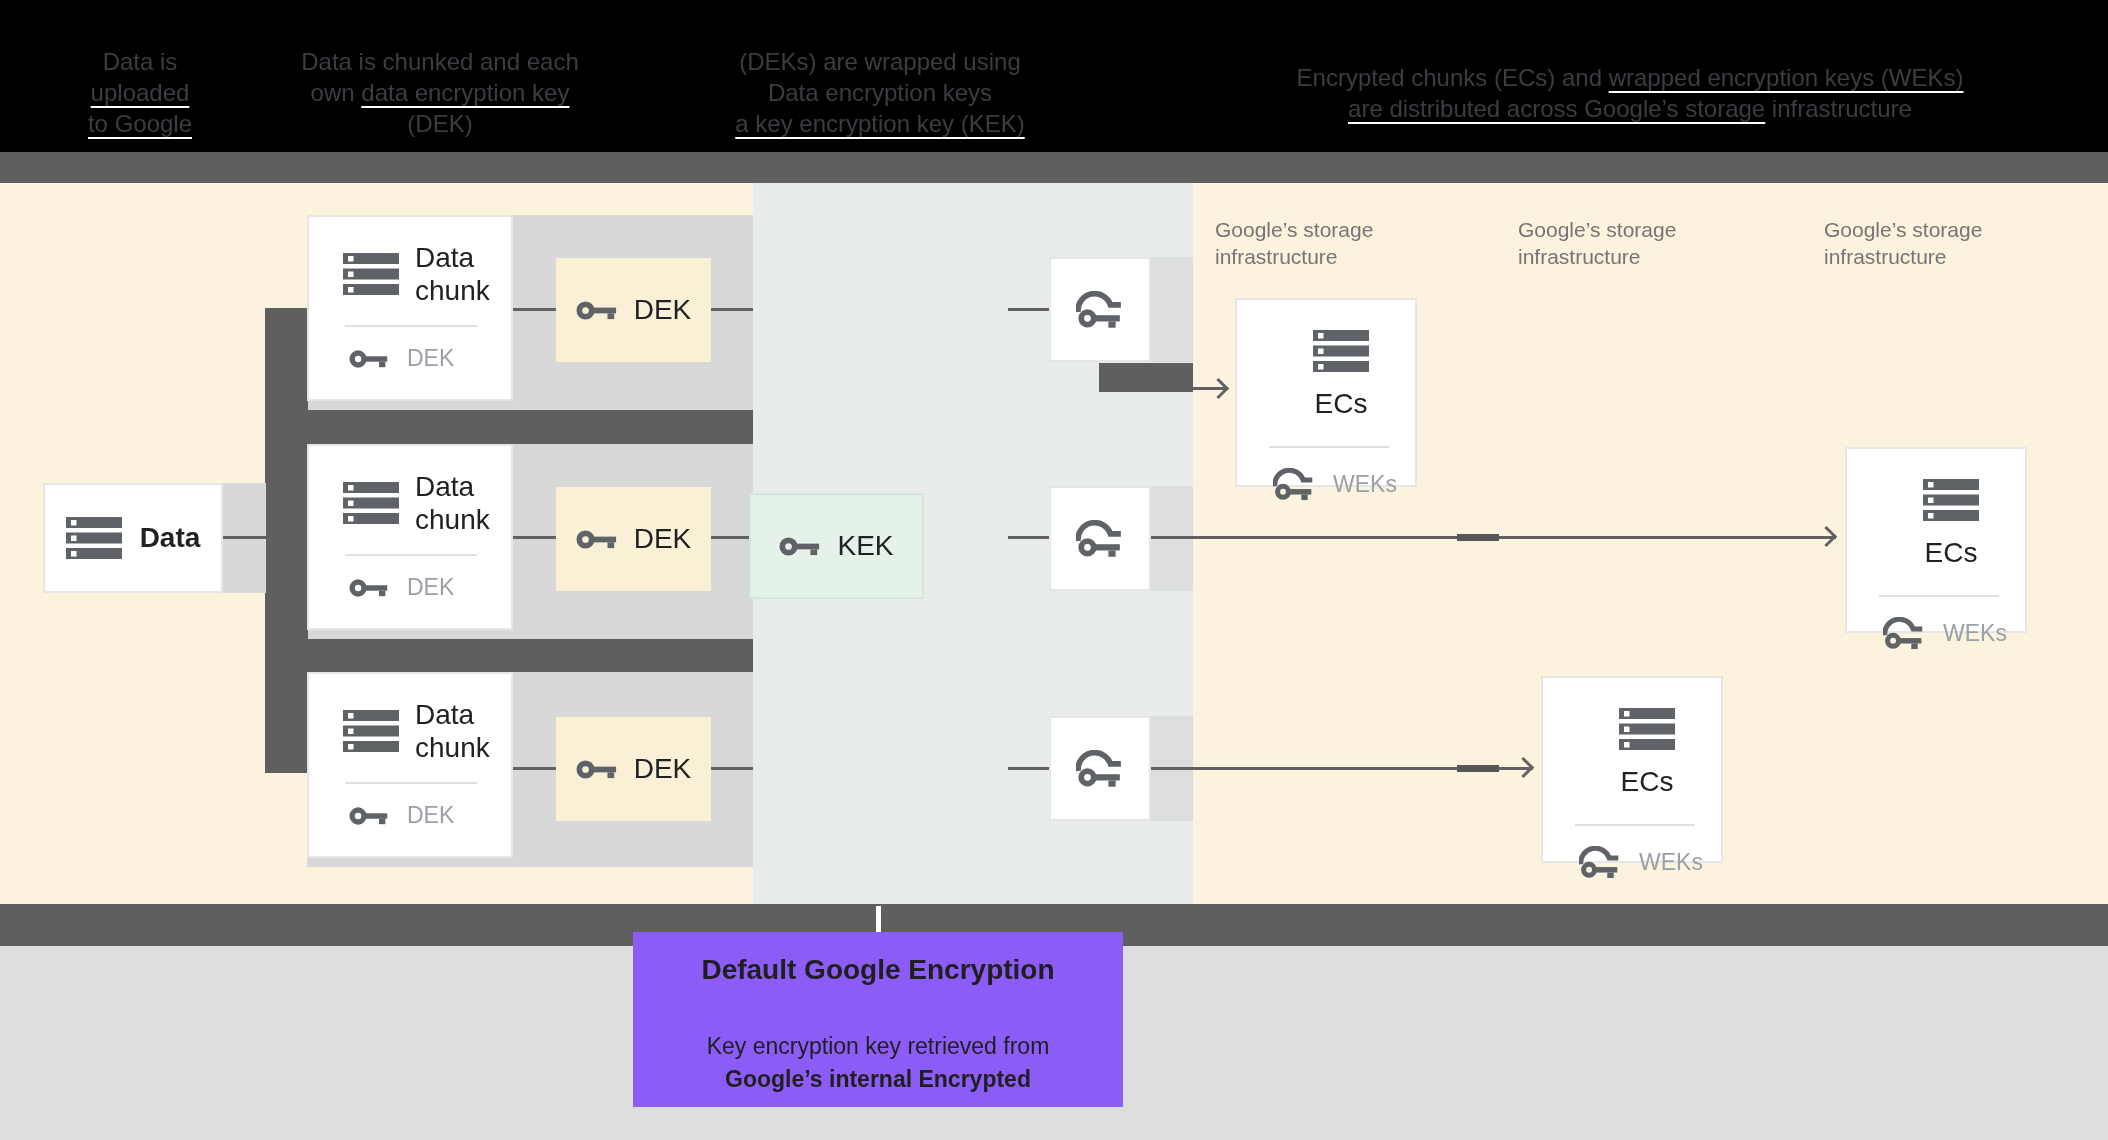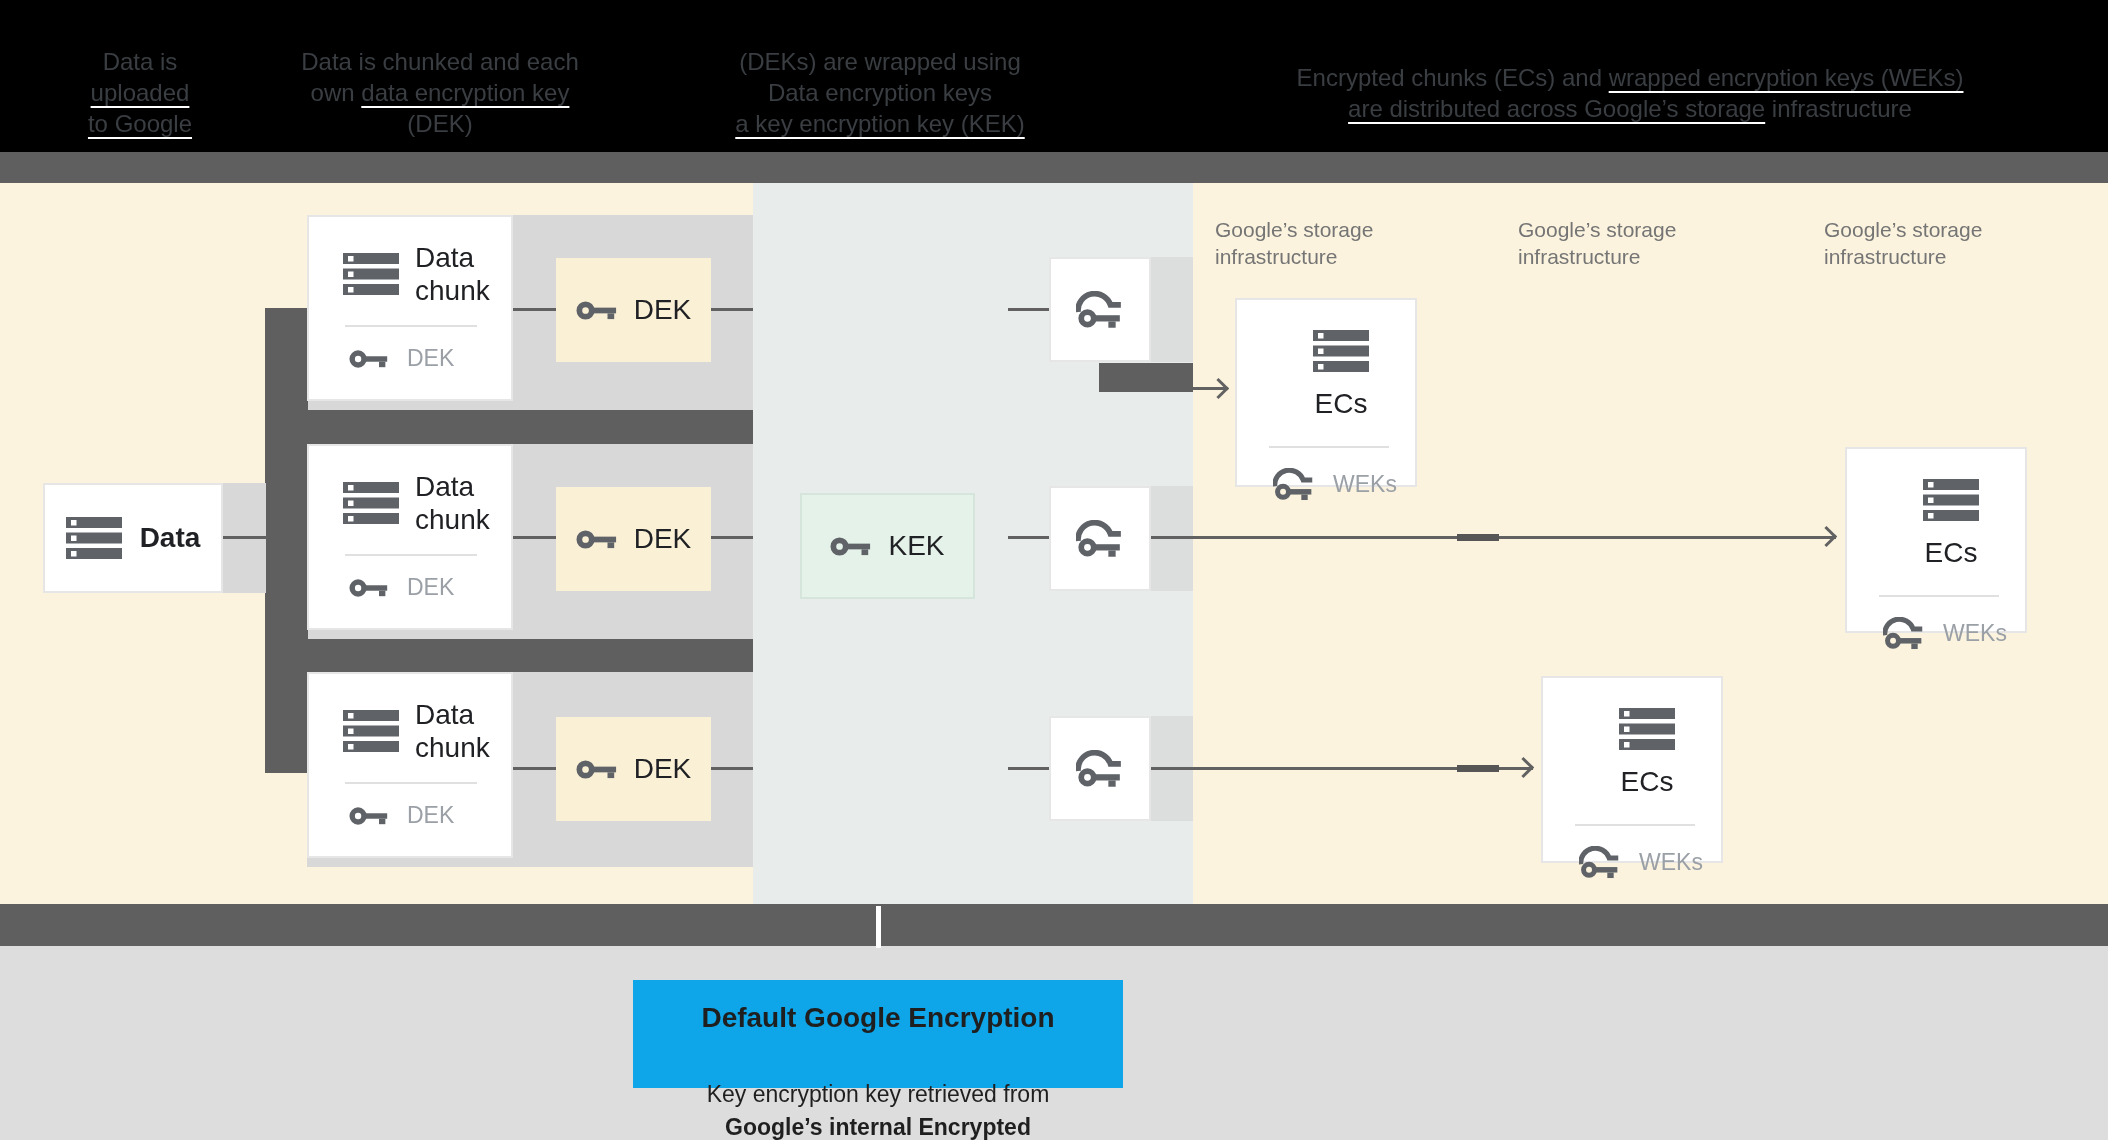--- a/index.html
+++ b/index.html
@@ -55,39 +55,39 @@
   .chunk-top .lbl{font-size:28px;line-height:33px;}
   .divider{border:none;border-top:2px solid #E0E0E0;margin:18px 0 0 2px;width:132px;}
   .keyrow{display:flex;align-items:center;gap:18px;margin:18px 0 0 6px;}
   .keyrow .muted{font-size:23px;color:var(--muted-key);}
 
   
   .dek-box{width:155px;height:104px;background:var(--dek-cream);display:flex;align-items:center;
            justify-content:center;gap:16px;font-size:28px;}
 
   
-  .kek-box{left:800px;top:493px;width:175px;height:106px;background:var(--mint);
+  .kek-box{left:749px;top:493px;width:175px;height:106px;background:var(--mint);
            border:2px solid var(--mint-border);display:flex;align-items:center;
            justify-content:center;gap:16px;font-size:28px;}
 
   
   .wrap-box{width:102px;height:105px;background:#fff;display:flex;align-items:center;justify-content:center;}
   .wrap-patch{width:42px;height:105px;background:var(--patch-gray);}
 
   
   .ec-card{width:182px;padding:30px 0 0 30px;}
   .ec-top{display:flex;align-items:center;gap:16px;flex-direction:column;}
   .ec-top .lbl{font-size:28px;}
   .ec-card .divider{width:120px;margin:26px 0 0 2px;}
   .ec-card .keyrow{margin-top:20px;}
 
   .storage-label{width:180px;color:var(--text-gray);font-size:21px;line-height:27px;}
 
   
-  .caption-box{left:633px;top:980px;width:490px;height:108px;background:#0ea5e9;text-align:center;
+  .caption-box{left:633px;top:932px;width:490px;height:175px;background:#8b5cf6;text-align:center;
                padding-top:22px;}
   .caption-title{font-size:28px;font-weight:bold;color:#1F1F1F;}
   .caption-body{margin-top:44px;font-size:23px;line-height:33px;color:#1F1F1F;}
   .caption-body .b2{font-weight:bold;}
   .kek-connector{left:876px;top:906px;width:5px;height:42px;background:#fff;}
 </style>
 </head>
 <body>
 
 <div id="stage">

